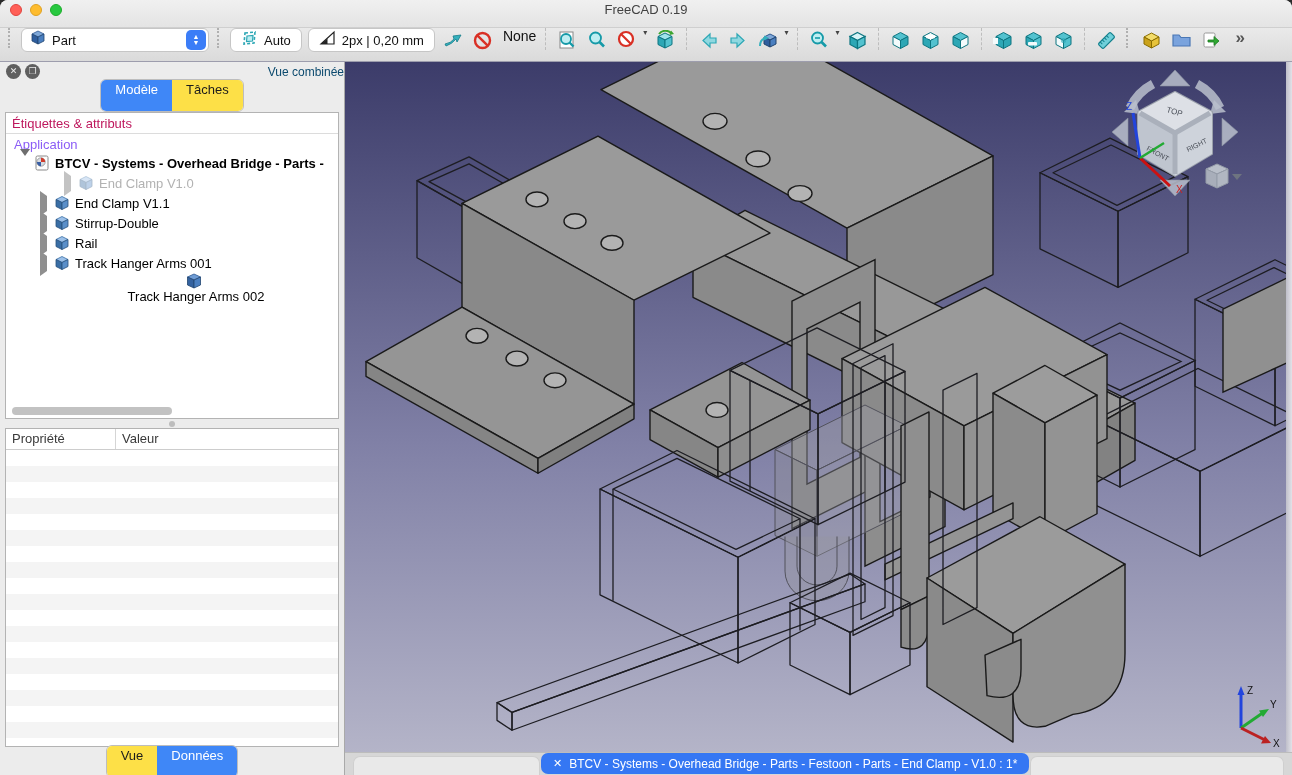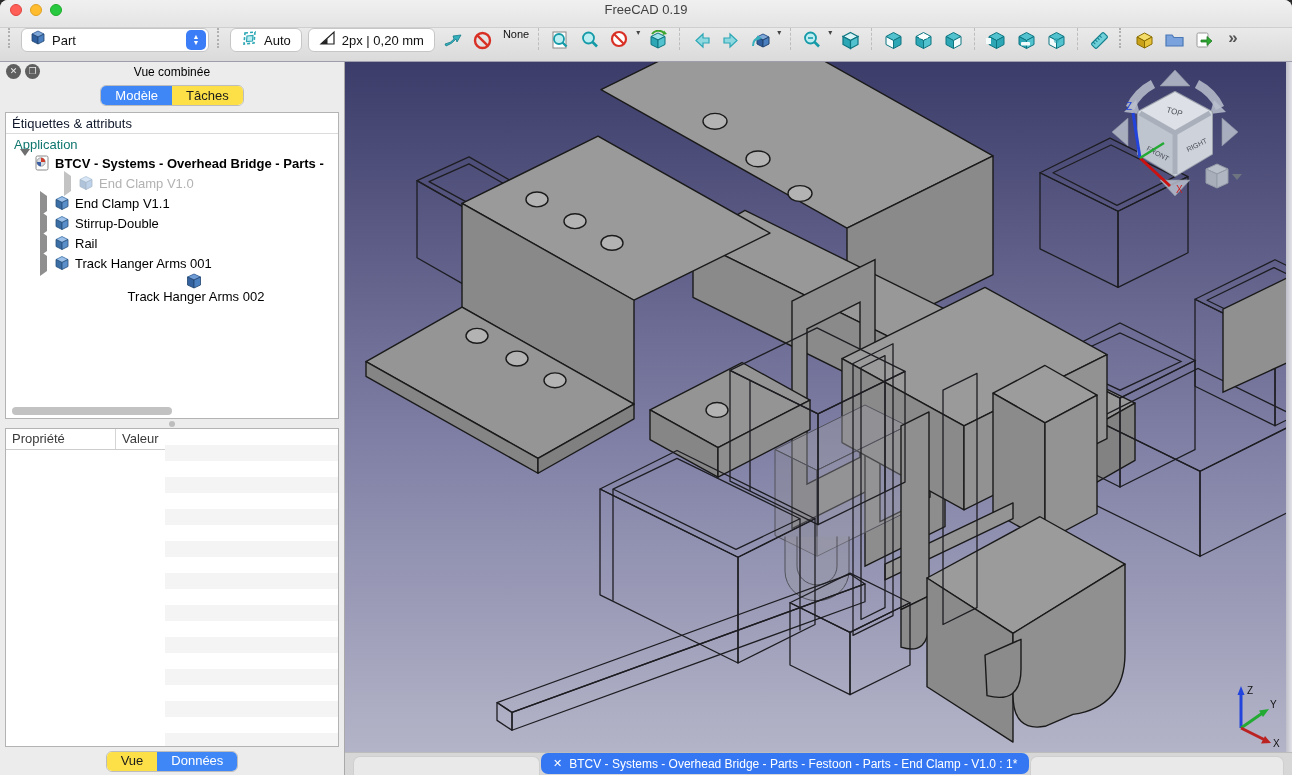--- a/index.html
+++ b/index.html
@@ -17,53 +17,53 @@
 
   
   .toolbar { height:34px; background:linear-gradient(#eaeaea,#dadada); border-bottom:1px solid #9d9dad; display:flex; align-items:flex-start; padding:0 6px; gap:6px; flex:0 0 auto; }
   .tb-handle { width:5px; height:20px; border-left:2px dotted #b0b0b0; margin:0 2px; }
   .tb-sep { width:1px; height:22px; border-left:1px dashed #bdbdbd; margin:0 3px; }
   .combo { display:flex; align-items:center; background:#fff; border:1px solid #c6c6c6; border-radius:6px; height:24px; width:188px; padding:0 2px 0 8px; gap:6px; }
   .combo .lbl { flex:1; font-size:13px; color:#111; }
   .popup-btn { width:20px; height:20px; background:#3b7df7; border-radius:5px; display:flex; flex-direction:column; align-items:center; justify-content:center; color:#fff; font-size:7px; line-height:6px; }
   .tb-btn { display:flex; align-items:center; gap:6px; background:#fff; border:1px solid #c6c6c6; border-radius:6px; height:24px; padding:0 10px; font-size:13px; color:#111; }
   .tb-ico { width:24px; height:24px; display:flex; align-items:center; justify-content:center; }
-  .ico-lbl { font-size:11px; color:#111; margin-left:2px; }
+  .ico-lbl { font-size:14px; color:#111; margin-left:2px; }
   .caret { font-size:8px; color:#444; margin-left:-2px; }
   .overflow { font-size:17px; color:#555; font-weight:bold; padding:0 4px; margin-left:2px; }
 
   
   .main { flex:1; display:flex; min-height:0; }
 
   
   .sidebar { width:345px; flex:0 0 auto; background:#ececec; border-right:1px solid #a9a9a9; display:flex; flex-direction:column; }
   .panel-header { height:20px; position:relative; flex:0 0 auto; }
   .ph-btn { position:absolute; top:2px; width:15px; height:15px; border-radius:50%; background:#5f5f5f; color:#ececec; font-size:9px; line-height:15px; text-align:center; }
   .ph-close { left:6px; }
   .ph-float { left:25px; }
-  .ph-title { text-align:center; font-size:12px; line-height:20px; color:#000000; }
+  .ph-title { text-align:right; font-size:12px; line-height:20px; color:#0c4a6e; }
   .seg-row { height:27px; display:flex; justify-content:center; align-items:center; flex:0 0 auto; }
-  .seg { display:flex; border:1px solid #bdbdbd; border-radius:6px; overflow:hidden; background:#fff; height:21px;align-items:center; }
+  .seg { display:flex; border:1px solid #bdbdbd; border-radius:6px; overflow:hidden; background:#fff; height:33px; }
   .seg > div { padding:0 14px; font-size:13px; line-height:20px; color:#1c1c1c; background:#fde047; }
   .seg > div.active { background:#3f87f7; color:#fff; }
   .tree-panel { margin:3px 5px 0 5px; height:307px; background:#fff; border:1px solid #b3b3b3; position:relative; overflow:hidden; flex:0 0 auto; }
-  .tree-header { font-size:13px; color:#0f172a; padding:3px 6px 2px 6px; border-bottom:1px solid #dcdcdc; }
-  .tree-root { font-size:13px; color:#0f766e; padding:3px 15px 1px 8px; }
+  .tree-header { font-size:13px; color:#be185d; padding:3px 6px 2px 6px; border-bottom:1px solid #dcdcdc; }
+  .tree-root { font-size:13px; color:#8b5cf6; padding:3px 15px 1px 8px; }
   .trow { display:flex; align-items:center; height:20px; font-size:13px; color:#000; }
   .trow .arrow { width:10px; margin-right:4px; display:inline-block; }
   .arr-c { width:0; height:0; border-left:7px solid #8f8f8f; border-top:5px solid transparent; border-bottom:5px solid transparent; }
   .arr-e { width:0; height:0; border-top:7px solid #6e6e6e; border-left:5px solid transparent; border-right:5px solid transparent; }
   .ticon { width:16px; height:16px; margin-right:5px; flex:0 0 auto; }
   .trow.doc { font-weight:bold; }
   .trow.disabled { color:#b2b2b2; }
   .trow.disabled svg { opacity:0.4; }
   .hscroll { position:absolute; left:6px; bottom:3px; width:160px; height:8px; border-radius:4px; background:#c2c2c2; }
   .splitter { height:9px; position:relative; flex:0 0 auto; }
   .splitter::after { content:""; position:absolute; left:50%; top:2px; width:6px; height:6px; margin-left:-3px; border-radius:50%; background:#bdbdbd; }
-  .prop-panel { margin:0 5px; flex:1; background:#fff; border:1px solid #b3b3b3; display:flex; flex-direction:row; min-height:0; }
+  .prop-panel { margin:0 5px; flex:1; background:#fff; border:1px solid #b3b3b3; display:flex; flex-direction:column; min-height:0; }
   .prop-head { display:flex; height:21px; border-bottom:1px solid #cdcdcd; flex:0 0 auto; }
   .prop-head .c1 { width:110px; padding:2px 6px; font-size:13px; color:#3a3a3a; border-right:1px solid #d5d5d5; }
   .prop-head .c2 { flex:1; padding:2px 6px; font-size:13px; color:#3a3a3a; }
   .prop-body { flex:1; background:repeating-linear-gradient(180deg,#ffffff 0 16px,#f4f4f4 16px 32px); }
   .side-bottom { height:28px; display:flex; justify-content:center; align-items:center; flex:0 0 auto; }
 
   
   .viewport { flex:1; position:relative; min-width:0; background:#3c3c6a; }
   .scene { position:absolute; inset:0 0 23px 0; width:100%; height:calc(100% - 23px); display:block; }
   .right-strip { position:absolute; top:0; right:0; bottom:23px; width:6px; background:linear-gradient(90deg,#bfbfca,#e2e2e8); }

